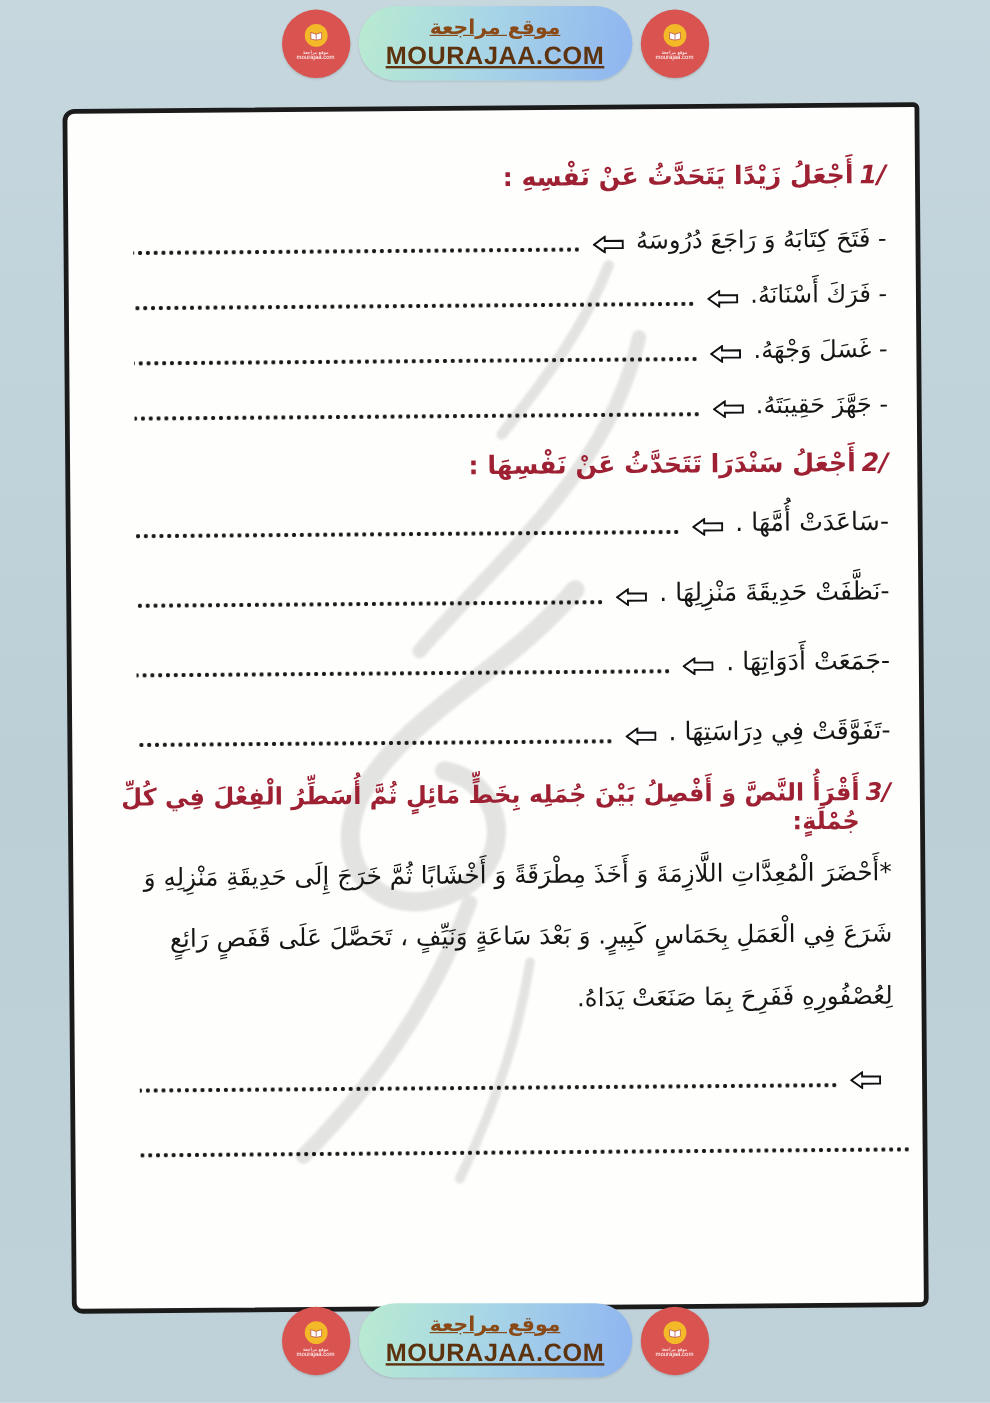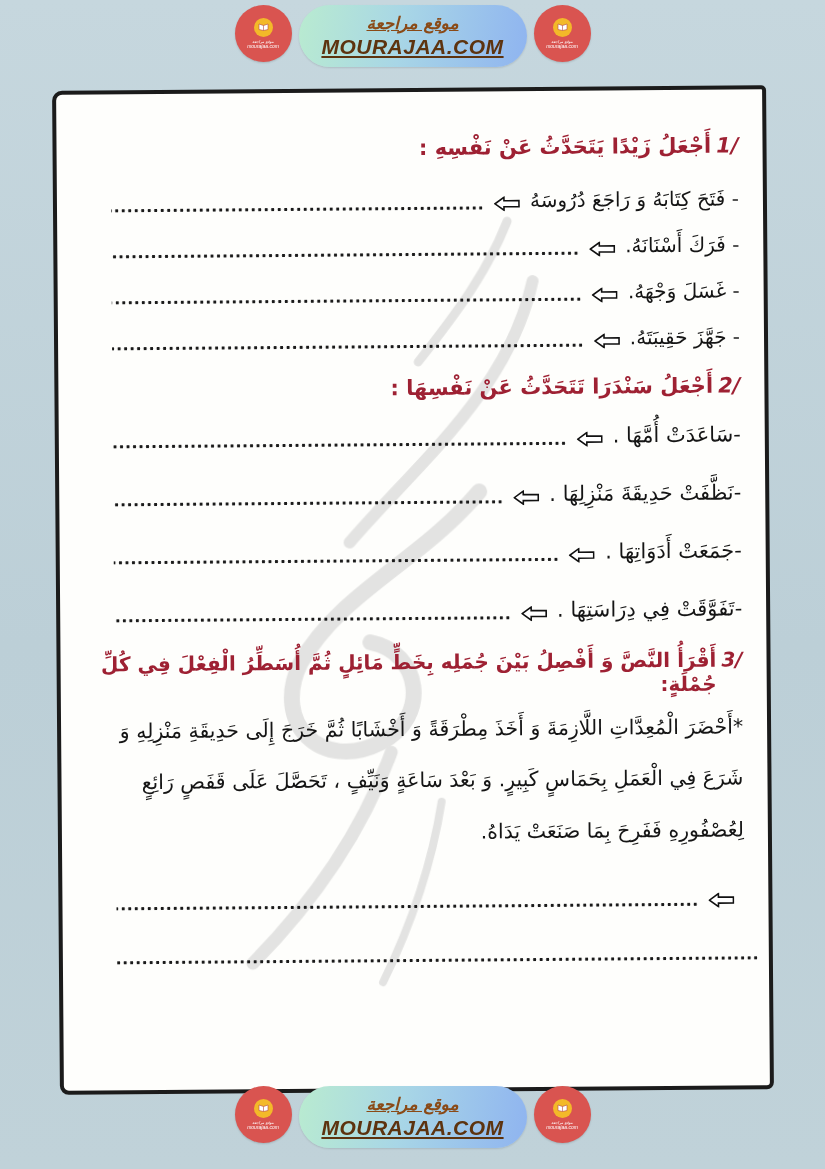--- a/index.html
+++ b/index.html
@@ -4,21 +4,21 @@
 <style>
   html,body{margin:0;padding:0;}
   body{
     width:825px;height:1169px;position:relative;overflow:hidden;
     background:linear-gradient(180deg,#c6d7de 0%,#bccfd7 55%,#c0d2d9 100%);
     font-family:"DejaVu Sans",sans-serif;
   }
 
   
   .banner{position:absolute;left:50%;transform:translateX(-50%);
-    display:flex;align-items:flex-start;gap:7px;z-index:6;font-style:italic;}
+    display:flex;align-items:center;gap:7px;z-index:6;}
   .banner.top{top:5px;}
   .banner.bottom{top:1086px;}
   .pill{
     width:228px;height:62px;border-radius:32px;
     background:linear-gradient(100deg,#b9ebd0 0%,#a8d6e6 45%,#8fb4f0 100%);
     display:flex;flex-direction:column;align-items:center;justify-content:center;
     box-shadow:0 1px 2px rgba(0,0,0,0.12);
   }
   .site-ar{color:#8a4a17;font-weight:bold;font-size:17px;text-decoration:underline;
     line-height:1.25;cursor:pointer;}

